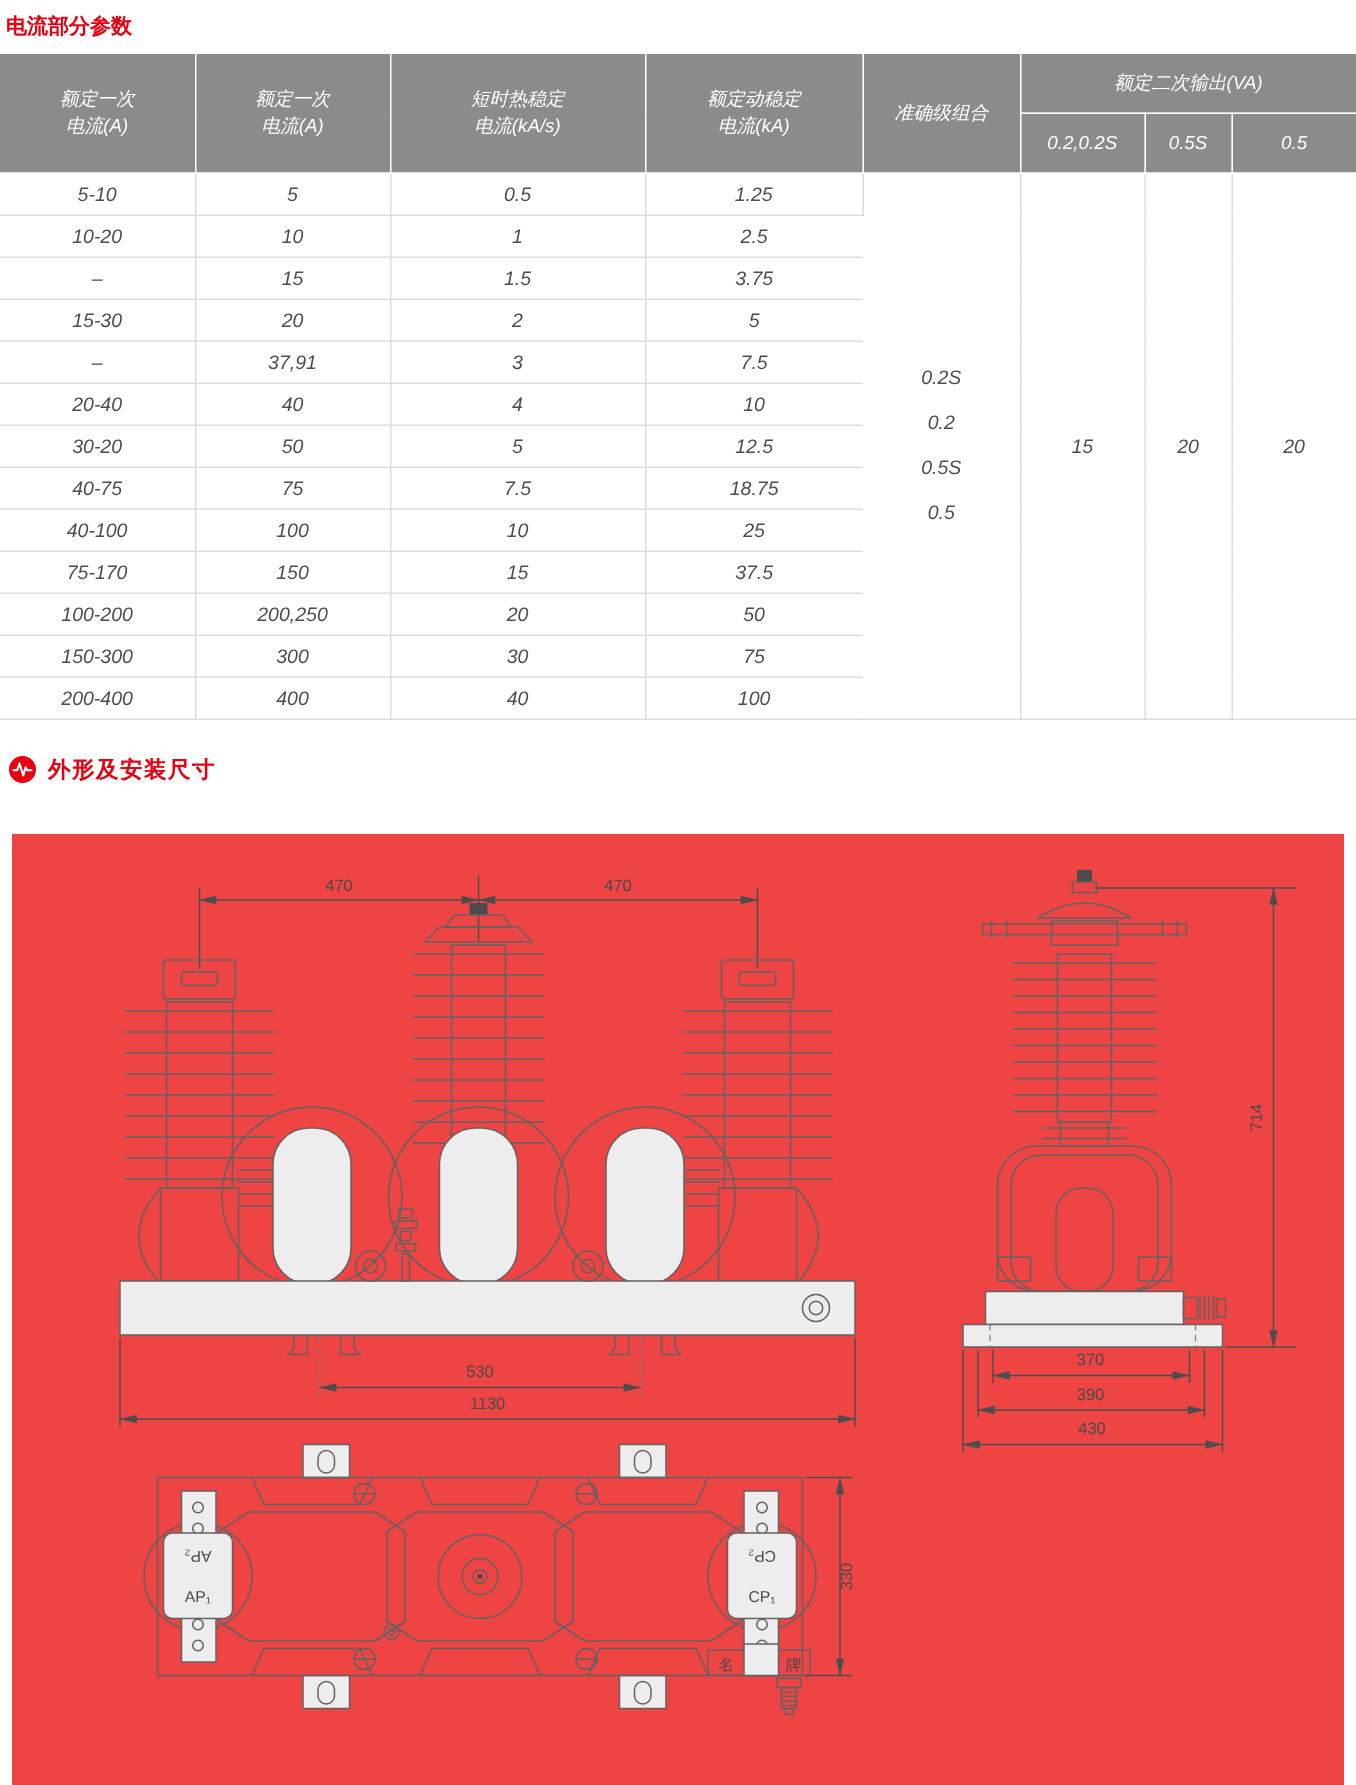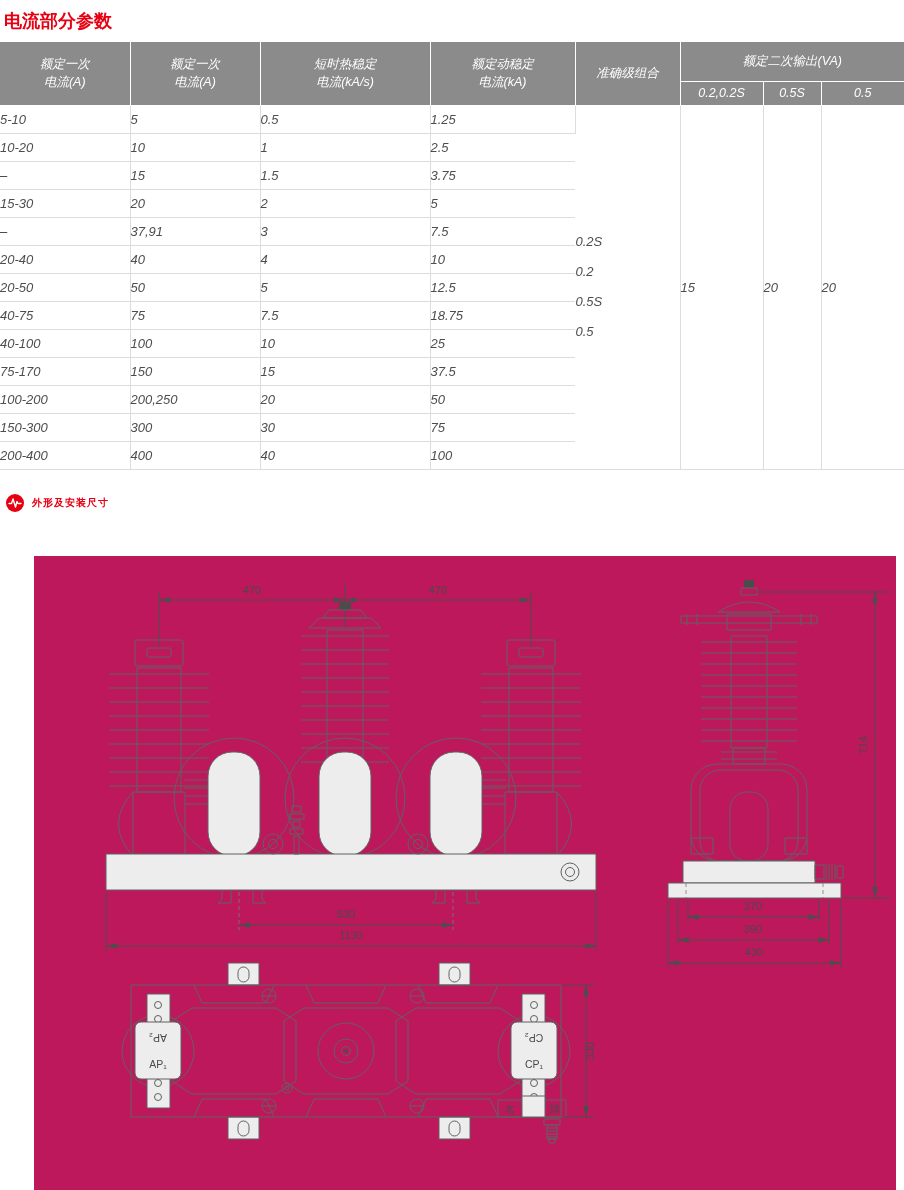--- a/index.html
+++ b/index.html
@@ -1,45 +1,45 @@
 <!DOCTYPE html>
 <html><head>
 <meta charset="utf-8">
 <style>
   * { box-sizing: border-box; margin: 0; padding: 0; }
   html,body { width: 904px; background: #fff; font-family: "Liberation Sans", sans-serif; }
   body { height: 1190px; overflow: hidden; position: relative; }
 
   
-  .title-red { color: #e60012; font-weight: bold; font-size: 18px; padding: 9px 0 9px 4px; }
+  .title-red { color: #e60012; font-weight: bold; font-size: 14px; padding: 9px 0 9px 4px; }
   .sec-head { display: flex; align-items: center; gap: 8px; margin: 24px 0 16px 6px; }
-  .sec-head .txt { color: #e60012; font-weight: bold; font-size: 10px; letter-spacing: 1px; }
+  .sec-head .txt { color: #e60012; font-weight: bold; font-size: 15px; letter-spacing: 1px; }
   .sec-icon { width: 18px; height: 18px; display: inline-block; }
 
   
   table.params { width: 904px; border-collapse: collapse; table-layout: fixed; font-style: italic; }
   table.params th {
     background: #8b8b8b; color: #fff; font-weight: normal; font-size: 12.5px;
     text-align: center; vertical-align: middle; white-space: pre-line;
     border: 1px solid #fff; line-height: 1.5;
   }
   table.params th.first { border-left: none; }
   table.params th.last { border-right: none; }
   table.params tr.grp th { border-top: none; }
   table.params tr.grp th { height: 39px; }
-  table.params tr.sub th { height: 24px; }
+  table.params tr.sub th { height: 40px; }
   table.params td {
-    height: 28px; text-align: left; vertical-align: middle; font-size: 13px;
+    height: 28px; text-align: center; vertical-align: middle; font-size: 13px;
     color: #4d4d4d; border-right: 1px solid #dcdcdc; border-bottom: 1px solid #dcdcdc;
   }
   table.params td:last-child { border-right: none; }
   table.params td.acc { white-space: pre-line; line-height: 30px; }
 
   
-  .panel { position: absolute; left: 8px; right: 8px; top: 556px; height: 634px; background: #be185d; margin-left: 26px; }
+  .panel { position: absolute; left: 8px; right: 8px; top: 556px; height: 634px; background: #ef4444; }
   .panel svg { display: block; }
   .dw { stroke: #616161; fill: none; stroke-width: 1; stroke-linejoin: round; }
   .dwf { stroke: #616161; fill: #ededed; stroke-width: 1; stroke-linejoin: round; }
   .sld { fill: #4c4c4c; stroke: none; }
   .dim { stroke: #4d4d4d; fill: none; stroke-width: 1; }
   .dash { stroke: #7a7a7a; stroke-width: 0.8; stroke-dasharray: 4 3; fill: none; }
   .dt { fill: #4a4a4a; font-size: 11px; font-family: "Liberation Sans", sans-serif; text-anchor: middle; }
   .lbl { fill: #4a4a4a; font-size: 10.5px; font-family: "Liberation Sans", sans-serif; text-anchor: middle; }
 </style>
 </head>
@@ -115,21 +115,21 @@
         <td>3</td>
         <td>7.5</td>
       </tr>
     <tr>
         <td>20-40</td>
         <td>40</td>
         <td>4</td>
         <td>10</td>
       </tr>
     <tr>
-        <td>20-50</td>
+        <td>30-20</td>
         <td>50</td>
         <td>5</td>
         <td>12.5</td>
       </tr>
     <tr>
         <td>40-75</td>
         <td>75</td>
         <td>7.5</td>
         <td>18.75</td>
       </tr>

